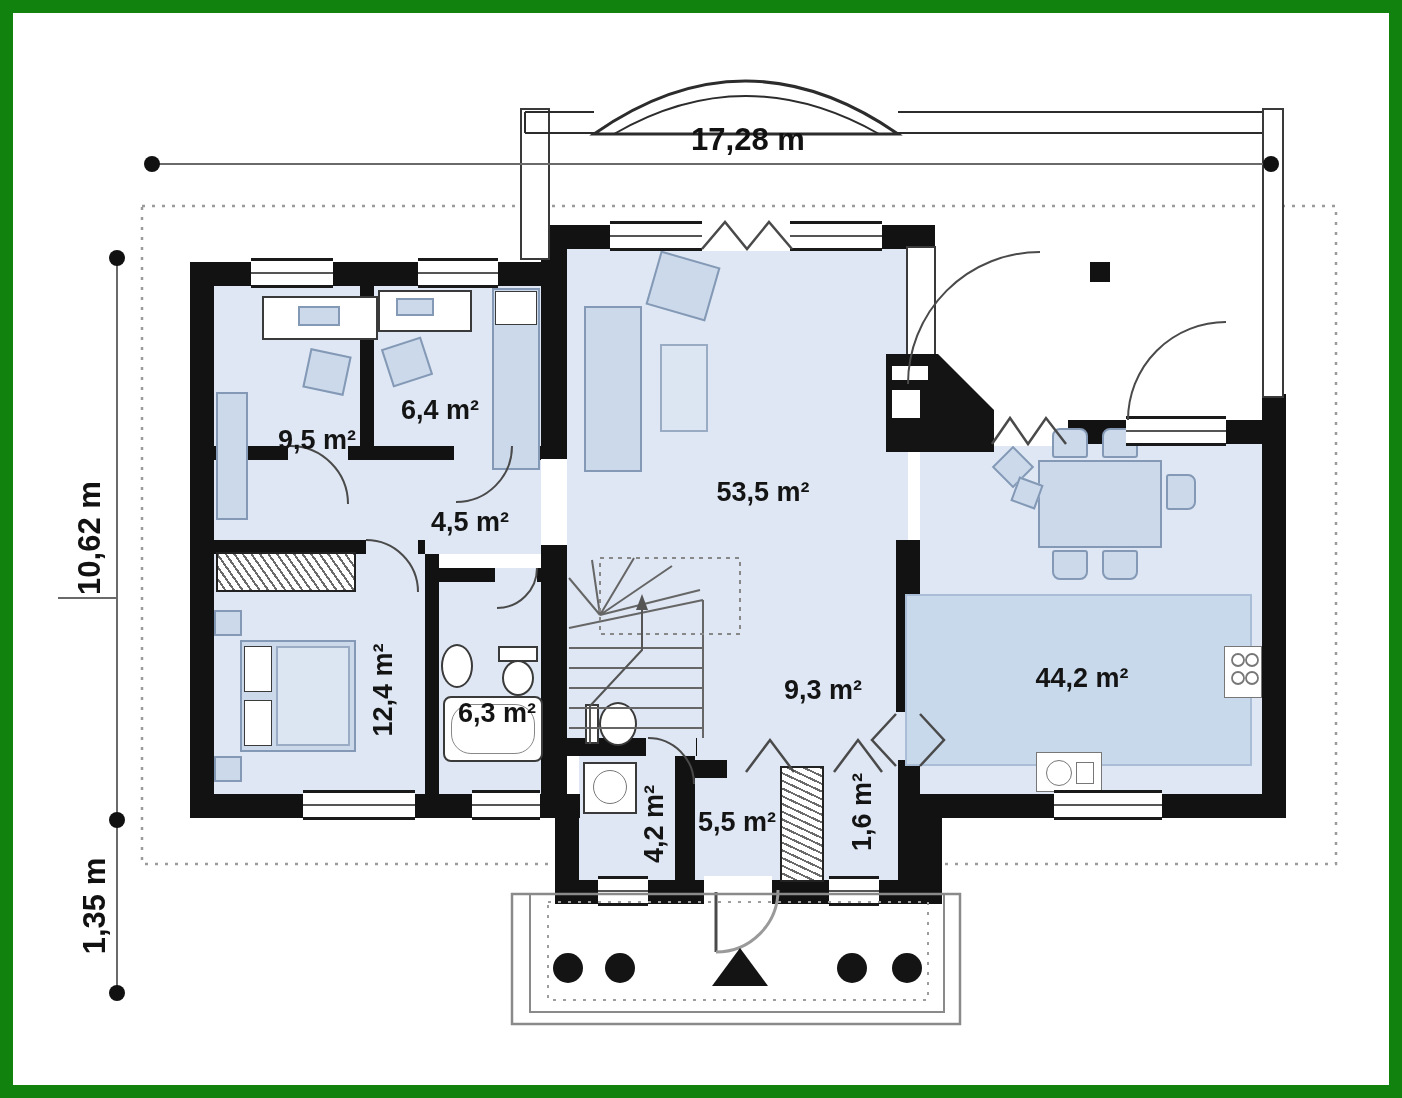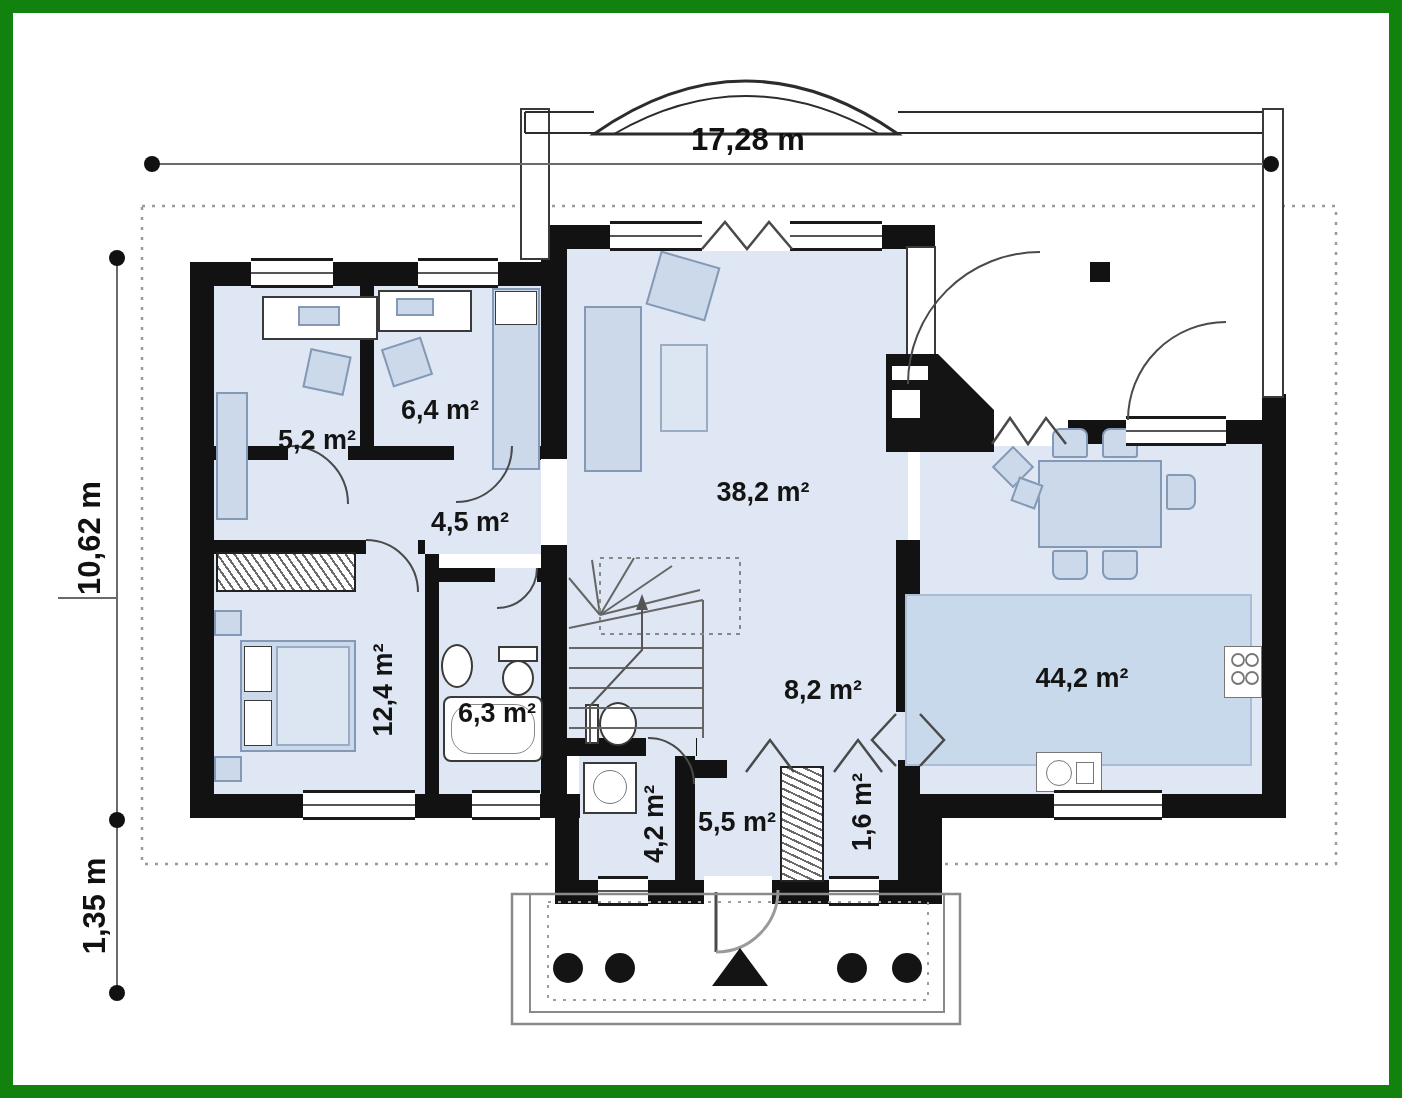--- a/index.html
+++ b/index.html
@@ -218,27 +218,27 @@
     <circle cx="117" cy="258" r="8" fill="#111"></circle>
     <circle cx="117" cy="820" r="8" fill="#111"></circle>
     <circle cx="117" cy="993" r="8" fill="#111"></circle>
   </svg>
 
   <div class="layer" style="z-index:22;">
     <div class="dim" style="left:748px;top:140px;">17,28 m</div>
     <div class="vdim" style="left:90px;top:538px;">10,62 m</div>
     <div class="vdim" style="left:95px;top:906px;">1,35 m</div>
 
-    <div class="lbl" style="left:317px;top:440px;">5,2 m²</div>
+    <div class="lbl" style="left:317px;top:440px;">9,5 m²</div>
     <div class="lbl" style="left:440px;top:410px;">6,4 m²</div>
     <div class="lbl" style="left:470px;top:522px;">4,5 m²</div>
-    <div class="lbl" style="left:763px;top:492px;">38,2 m²</div>
+    <div class="lbl" style="left:763px;top:492px;">53,5 m²</div>
     <div class="vlbl" style="left:383px;top:690px;">12,4 m²</div>
     <div class="lbl" style="left:497px;top:713px;">6,3 m²</div>
-    <div class="lbl" style="left:823px;top:690px;">8,2 m²</div>
+    <div class="lbl" style="left:823px;top:690px;">9,3 m²</div>
     <div class="lbl" style="left:1082px;top:678px;">44,2 m²</div>
     <div class="vlbl" style="left:654px;top:824px;">4,2 m²</div>
     <div class="lbl" style="left:737px;top:822px;">5,5 m²</div>
     <div class="vlbl" style="left:862px;top:812px;">1,6 m²</div>
   </div>
 
 
   <div class="frame"></div>
 </div>
 

